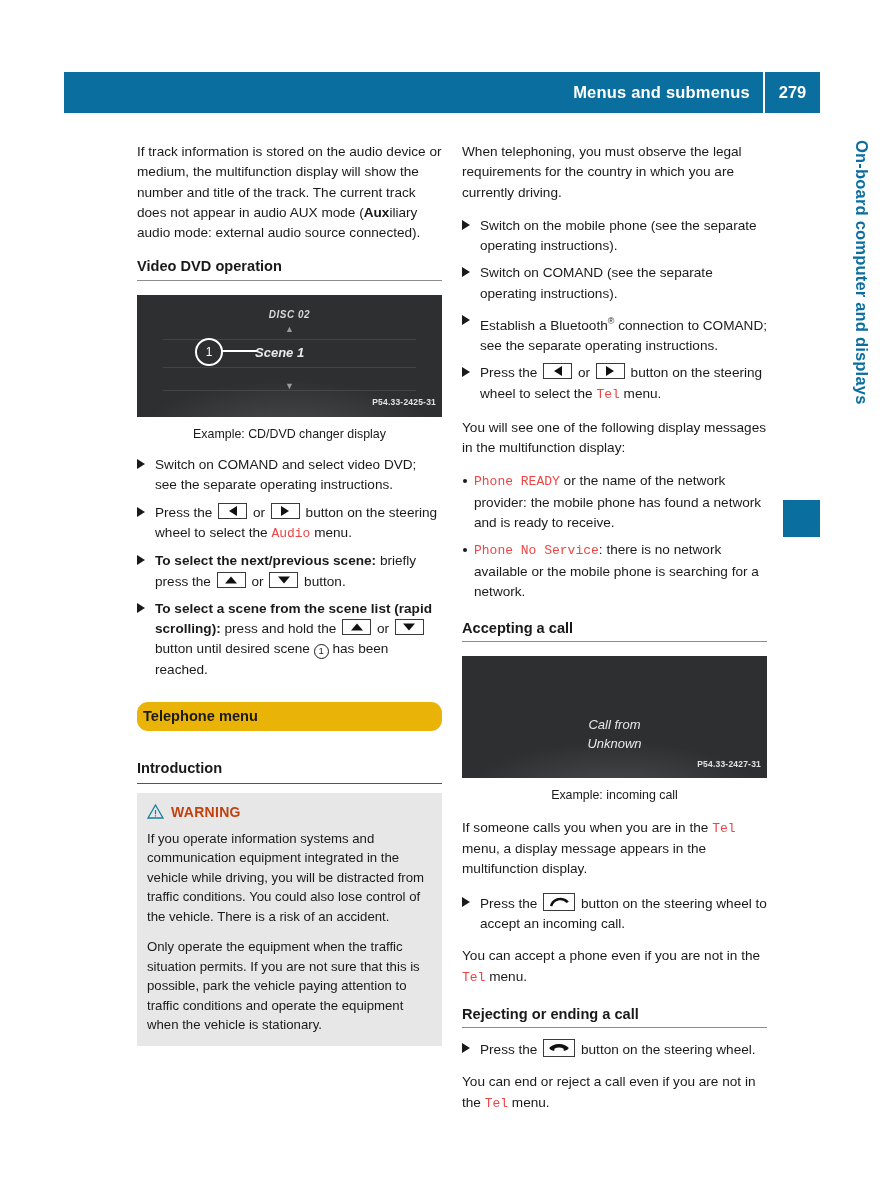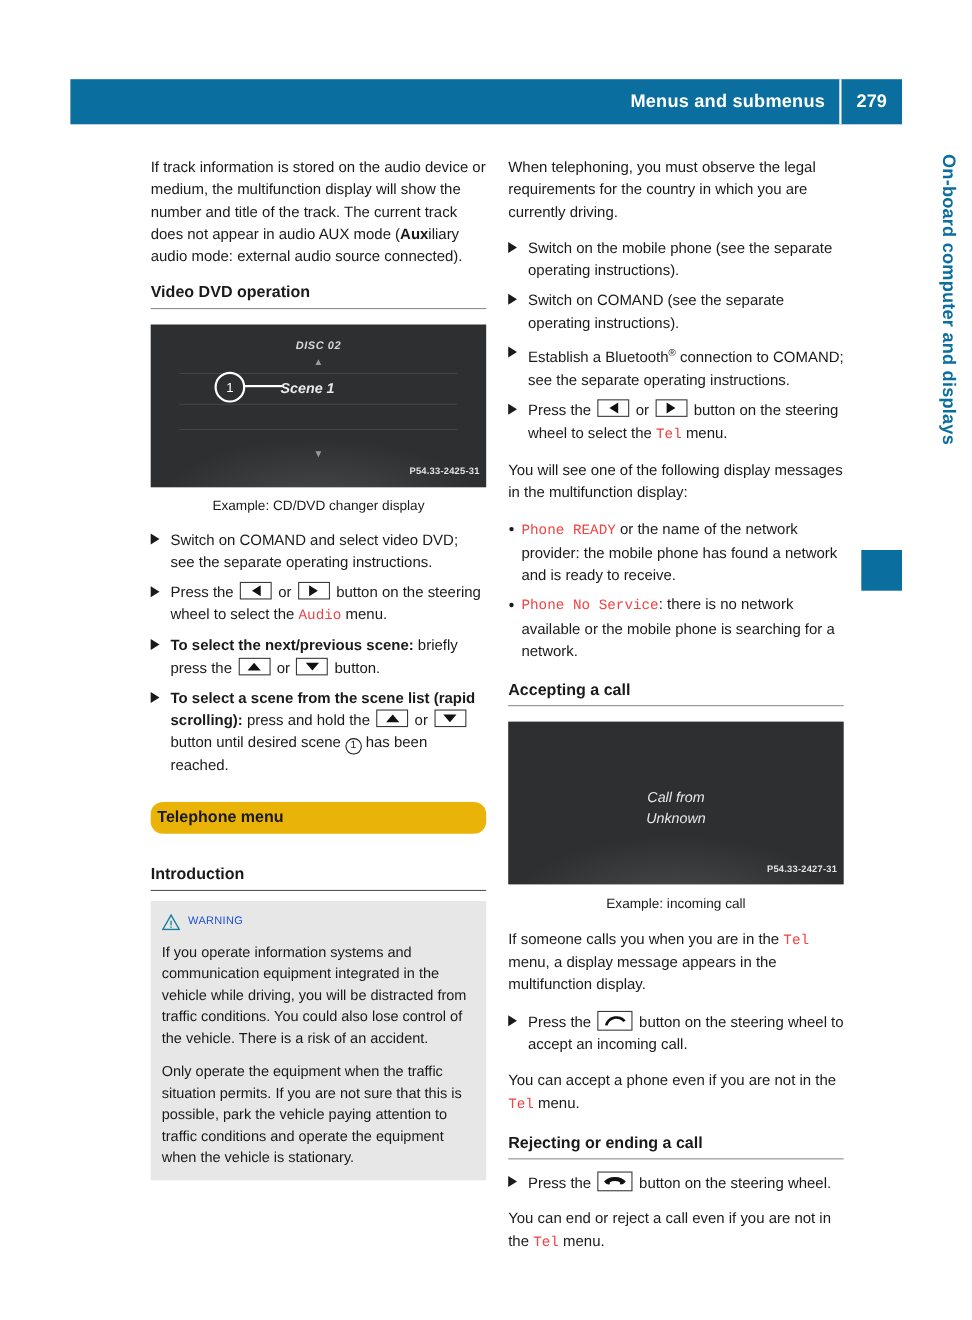--- a/index.html
+++ b/index.html
@@ -63,21 +63,21 @@
     padding:4px 6px 5px 6px;margin:22px 0 0 0;border-radius:11px;
   }
   h3.plain{
     font-size:14.6px;font-weight:bold;margin:27px 0 0 0;padding:0 0 4px 0;
     border-bottom:1.6px solid #555;
   }
 
   
   .figure{margin:14px 0 0 0;}
   .screen{
-    width:305px;height:148px;position:relative;overflow:hidden;
+    width:305px;height:122px;position:relative;overflow:hidden;
     background:#2e2f31;
   }
   .screen-glow{
     position:absolute;left:0;right:0;bottom:0;height:60%;
     background:radial-gradient(ellipse 70% 100% at 50% 120%, rgba(255,255,255,.13) 0%, rgba(255,255,255,0) 70%);
   }
   .disc-label{
     position:absolute;top:10px;left:0;right:0;text-align:center;
     color:#d7d7d7;font-size:10px;font-style:italic;font-weight:bold;letter-spacing:.5px;
   }
@@ -134,21 +134,21 @@
   .key.phone{width:30px;height:16px;vertical-align:-3px;}
   .key.phone svg{position:absolute;left:50%;top:50%;transform:translate(-50%,-50%);}
   .circnum{
     display:inline-block;width:13px;height:13px;line-height:11px;border-radius:50%;
     border:1.1px solid #1a1a1a;font-size:9.5px;text-align:center;vertical-align:-1px;
   }
 
   
   .warnbox{background:#e7e7e7;padding:9px 10px 11px 10px;margin-top:9px;}
   .warnhead{display:flex;align-items:center;gap:7px;margin-bottom:7px;}
-  .warnhead .label{color:#1d4ed8;font-weight:normal;font-size:10px;letter-spacing:.3px;}
+  .warnhead .label{color:#c2410c;font-weight:bold;font-size:14px;letter-spacing:.3px;}
   .warnbox p{margin:0 0 11px 0;font-size:13.2px;line-height:19.5px;}
   .warnbox p:last-child{margin-bottom:0;}
   sup{font-size:9px;vertical-align:super;}
 </style>
 </head>
 <body>
 
 <div class="page">
 
   <div class="header-bar">

